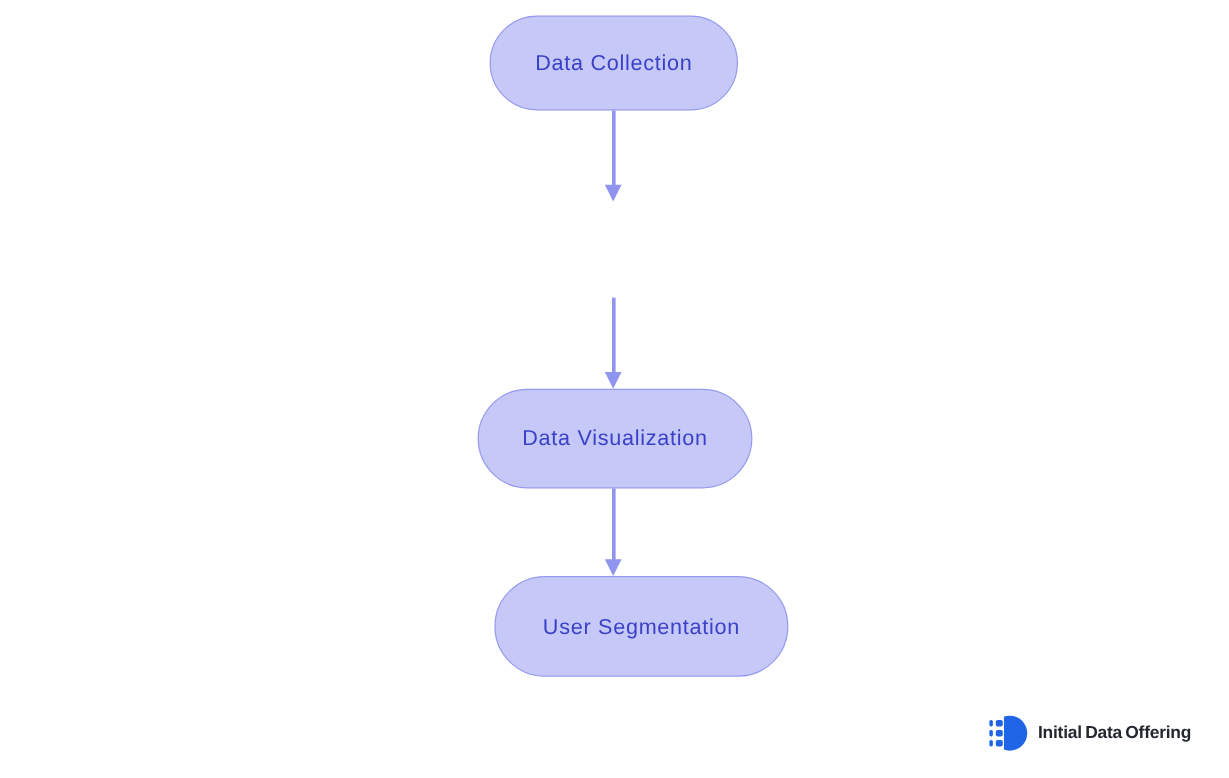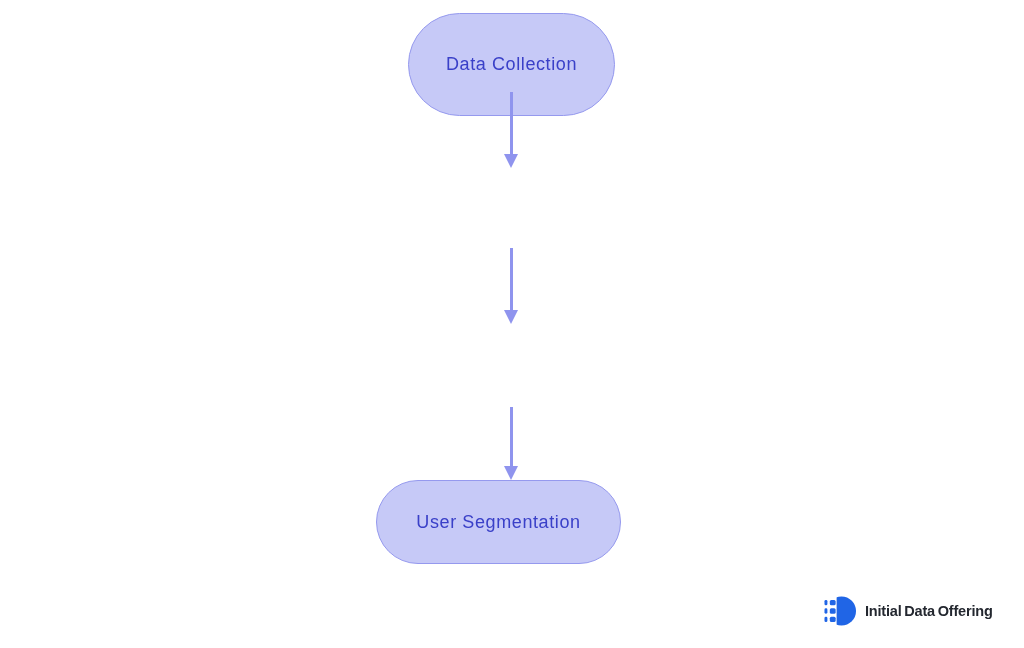--- a/index.html
+++ b/index.html
@@ -25,24 +25,24 @@
     display: flex;
     align-items: center;
     justify-content: center;
   }
   .flow-node span {
     color: var(--node-text, #3A40C8);
     font-size: 18px;
     letter-spacing: 0.6px;
     white-space: nowrap;
   }
-  .node-0 { left: 408px; top: 13px;  width: 207px; height: 103px; }
+  .node-0 { left: 408px; top: 13px;  width: 207px; height: 79px; }
   .node-1 { left: 405px; top: 168px; width: 214px; height: 80px; }
   .node-2 { left: 398px; top: 324px; width: 229px; height: 83px; }
-  .node-3 { left: 376px; top: 480px; width: 245px; height: 84px; }
+  .node-3 { left: 412px; top: 480px; width: 245px; height: 84px; }
 
   
   .arrow-line {
     position: absolute;
     left: 510px;
     width: 3px;
     background: var(--arrow-color, #8F94EE);
   }
   .arrow-head {
     position: absolute;
@@ -91,20 +91,23 @@
     <span>Data Collection</span>
   </div>
 
   <div class="arrow-line line-0"></div>
   <div class="arrow-head head-0"></div>
 
 
   <div class="arrow-line line-1"></div>
   <div class="arrow-head head-1"></div>
 
+  <div class="flow-node node-2">
+    <span>Data Visualization</span>
+  </div>
 
   <div class="arrow-line line-2"></div>
   <div class="arrow-head head-2"></div>
 
   <div class="flow-node node-3">
     <span>User Segmentation</span>
   </div>
 
   <div class="brand-logo">
     <span>

